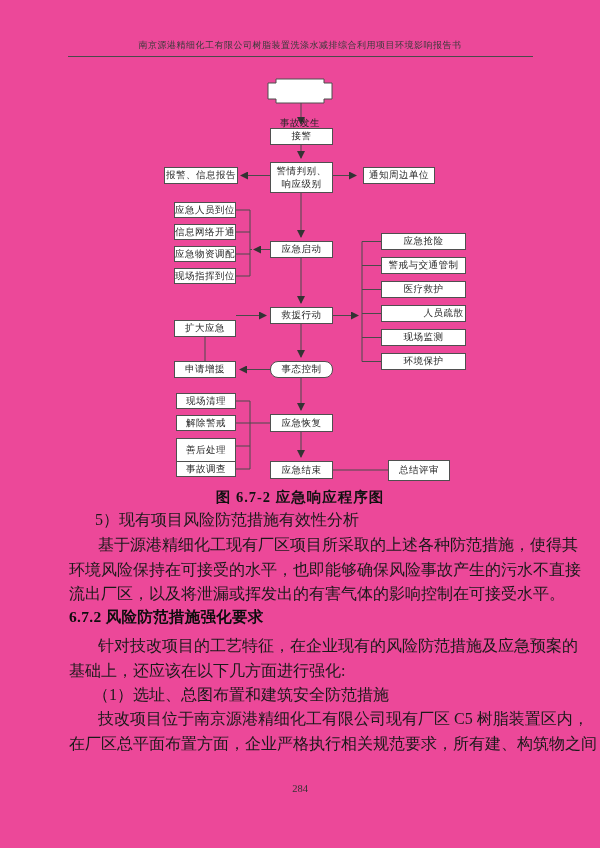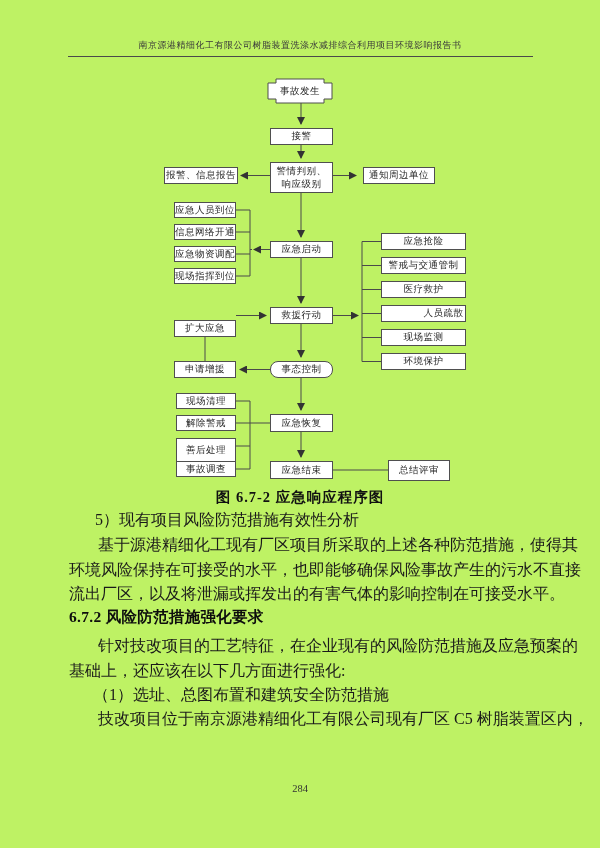--- a/index.html
+++ b/index.html
@@ -1,17 +1,17 @@
 <!DOCTYPE html>
 <html><head>
 <meta charset="utf-8">
 <style>
   html,body{margin:0;padding:0;background:#888;}
   #page{
-    position:relative;width:600px;height:848px;background:#bef264;
+    position:relative;width:600px;height:848px;background:#ec4899;
     margin:0 auto;overflow:hidden;
     font-family:"Liberation Serif","DejaVu Serif",serif;color:#1f1f1f;
   }
   
   .hdr-title{
     position:absolute;top:39px;left:0;width:600px;text-align:center;
     font-size:9px;letter-spacing:.5px;color:#3a3a3a;
   }
   .hdr-rule{
     position:absolute;top:56px;left:68px;width:465px;height:0;
@@ -20,21 +20,21 @@
   
   #flow-lines{position:absolute;top:0;left:0;pointer-events:none;}
   .fbox{
     position:absolute;box-sizing:border-box;background:#fff;
     border:1px solid #4f4f4f;display:flex;align-items:center;justify-content:center;
     font-size:9.5px;letter-spacing:.5px;color:#262626;text-align:center;white-space:nowrap;
   }
   .fbox.twoline{flex-direction:column;line-height:12.5px;}
   .flabel{
     position:absolute;box-sizing:border-box;display:flex;align-items:center;justify-content:center;
-    font-size:9.5px;letter-spacing:.5px;color:#262626;white-space:nowrap;
+    font-size:9.5px;letter-spacing:.5px;color:#262626;white-space:nowrap;margin-top:32px;
   }
   
   .fig-caption{
     position:absolute;top:488px;left:0;width:600px;text-align:center;
     font-weight:bold;font-size:14.5px;letter-spacing:1px;color:#111;
   }
   
   .bline{
     position:absolute;left:69px;width:466px;height:20px;
     font-size:16px;line-height:20px;color:#1a1a1a;white-space:nowrap;overflow:visible;
@@ -142,16 +142,17 @@
   <div class="bline ind-para" style="top:535px;">基于源港精细化工现有厂区项目所采取的上述各种防范措施，使得其</div>
   <div class="bline" style="top:559.5px;">环境风险保持在可接受的水平，也即能够确保风险事故产生的污水不直接</div>
   <div class="bline" style="top:584px;">流出厂区，以及将泄漏或挥发出的有害气体的影响控制在可接受水平。</div>
 
   <div class="sec-heading">6.7.2 风险防范措施强化要求</div>
 
   <div class="bline ind-para" style="top:636px;">针对技改项目的工艺特征，在企业现有的风险防范措施及应急预案的</div>
   <div class="bline" style="top:660.5px;">基础上，还应该在以下几方面进行强化:</div>
   <div class="bline ind-item" style="top:685px;padding-left:24px;">（1）选址、总图布置和建筑安全防范措施</div>
   <div class="bline ind-para" style="top:709px;">技改项目位于南京源港精细化工有限公司现有厂区 C5 树脂装置区内，</div>
+  <div class="bline" style="top:733.5px;">在厂区总平面布置方面，企业严格执行相关规范要求，所有建、构筑物之间</div>
 
   <div class="page-num">284</div>
 
 </div>
 
 </body></html>

